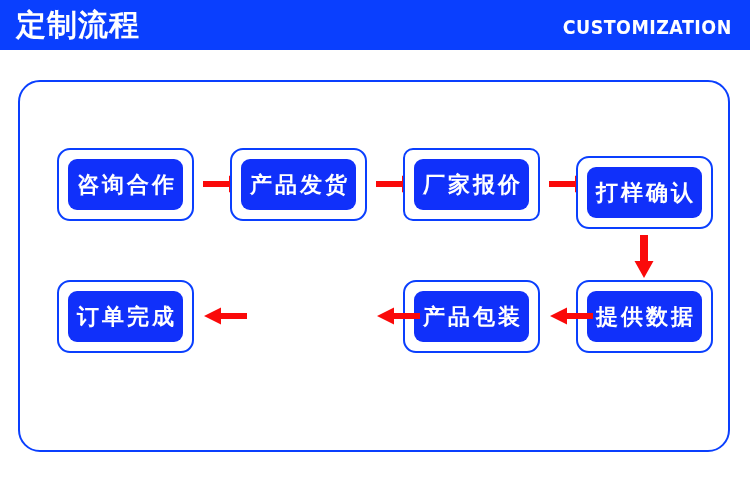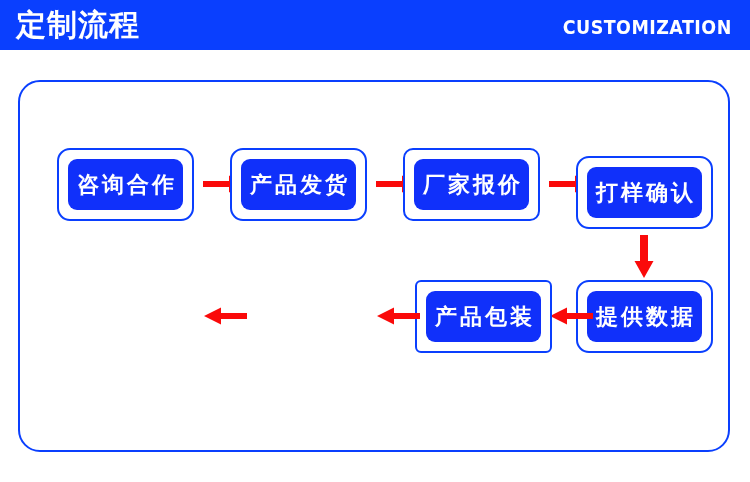--- a/index.html
+++ b/index.html
@@ -171,33 +171,38 @@
       <span class="step-label">提供数据</span>
     </div>
   </div>
 
   <div class="arrow-h" style="left:529px; top:223px;">
     <svg width="44" height="22" viewBox="0 0 44 22">
       <path d="M44 8 H18 V2.5 L1 11 L18 19.5 V14 H44 Z" fill="#fa0a0a"></path>
     </svg>
   </div>
 
-  <div class="step-box" style="left:395px; top:198px;border-radius:6px;">
+  <div class="step-box" style="left:383px; top:198px;">
     <div class="step-box-inner">
       <span class="step-label">产品包装</span>
     </div>
   </div>
 
   <div class="arrow-h" style="left:356px; top:223px;">
     <svg width="44" height="22" viewBox="0 0 44 22">
       <path d="M44 8 H18 V2.5 L1 11 L18 19.5 V14 H44 Z" fill="#fa0a0a"></path>
     </svg>
   </div>
 
 
   <div class="arrow-h" style="left:183px; top:223px;">
     <svg width="44" height="22" viewBox="0 0 44 22">
       <path d="M44 8 H18 V2.5 L1 11 L18 19.5 V14 H44 Z" fill="#fa0a0a"></path>
     </svg>
   </div>
 
+  <div class="step-box" style="left:37px;  top:198px;">
+    <div class="step-box-inner">
+      <span class="step-label">订单完成</span>
+    </div>
+  </div>
 
 </div>
 
 </body></html>

